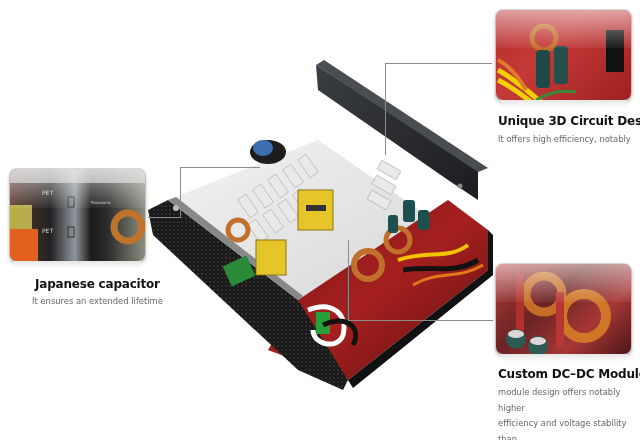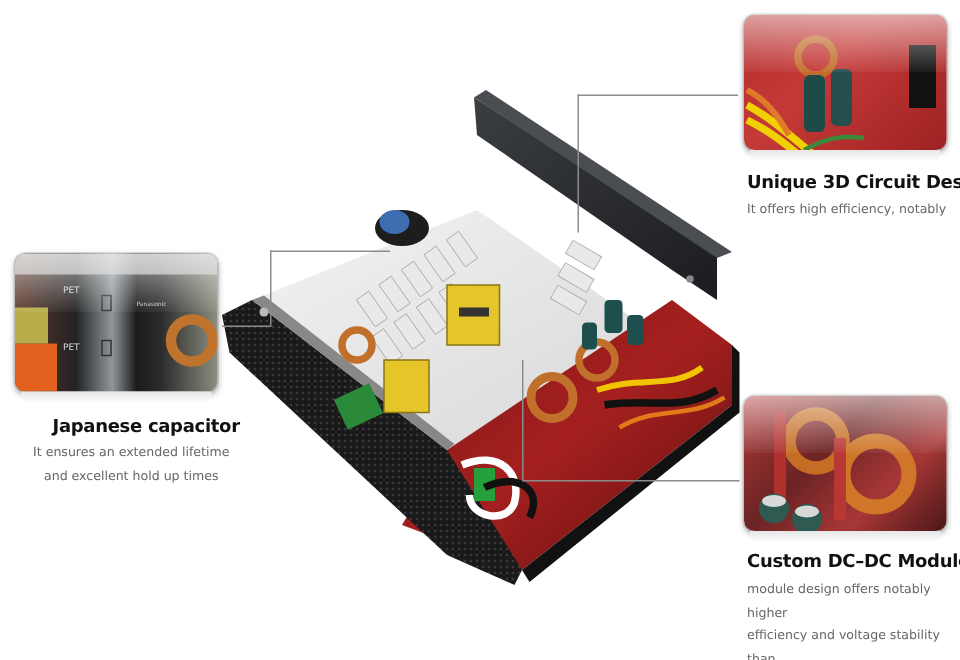--- a/index.html
+++ b/index.html
@@ -171,23 +171,22 @@
     <rect x="58" y="28" width="6" height="10" fill="none" stroke="#333" stroke-width="1"></rect>
     <rect x="58" y="58" width="6" height="10" fill="none" stroke="#333" stroke-width="1"></rect>
     <circle cx="118" cy="58" r="14" fill="none" stroke="#c0732c" stroke-width="7"></circle>
     <text x="32" y="26" font-size="6" fill="#ddd" font-family="DejaVu Sans, sans-serif">PET</text>
     <text x="32" y="64" font-size="6" fill="#ddd" font-family="DejaVu Sans, sans-serif">PET</text>
     <text x="81" y="35" font-size="4" fill="#ccc" font-family="DejaVu Sans, sans-serif">Panasonic</text>
   </svg>
 </div>
 <div class="thumb-reflect" style="left:14px; top:261px; width:127px;"></div>
 <div class="feature-title" style="left:16px; top:277px;margin-left:19px;">Japanese capacitor</div>
-<div class="feature-desc" style="left:15px; top:294px; width:145px;text-align:center;">
+<div class="feature-desc" style="left:32px; top:294px; width:145px;">
   <div>It ensures an extended lifetime</div>
-  <div>and excellent hold up times</div>
 </div>
 
 <div class="feature-thumb t-dcdc" style="left:496px; top:264px; width:135px; height:90px;">
   <svg width="135" height="90">
     <circle cx="48" cy="30" r="18" fill="none" stroke="#c56d24" stroke-width="9"></circle>
     <circle cx="88" cy="52" r="22" fill="none" stroke="#cf7628" stroke-width="10"></circle>
     <rect x="20" y="10" width="8" height="60" fill="#b0302e"></rect>
     <rect x="60" y="28" width="8" height="55" fill="#b83634"></rect>
     <circle cx="20" cy="75" r="10" fill="#2f5a52"></circle>
       <ellipse cx="20" cy="70" rx="8" ry="4" fill="#d8d8d8"></ellipse>

